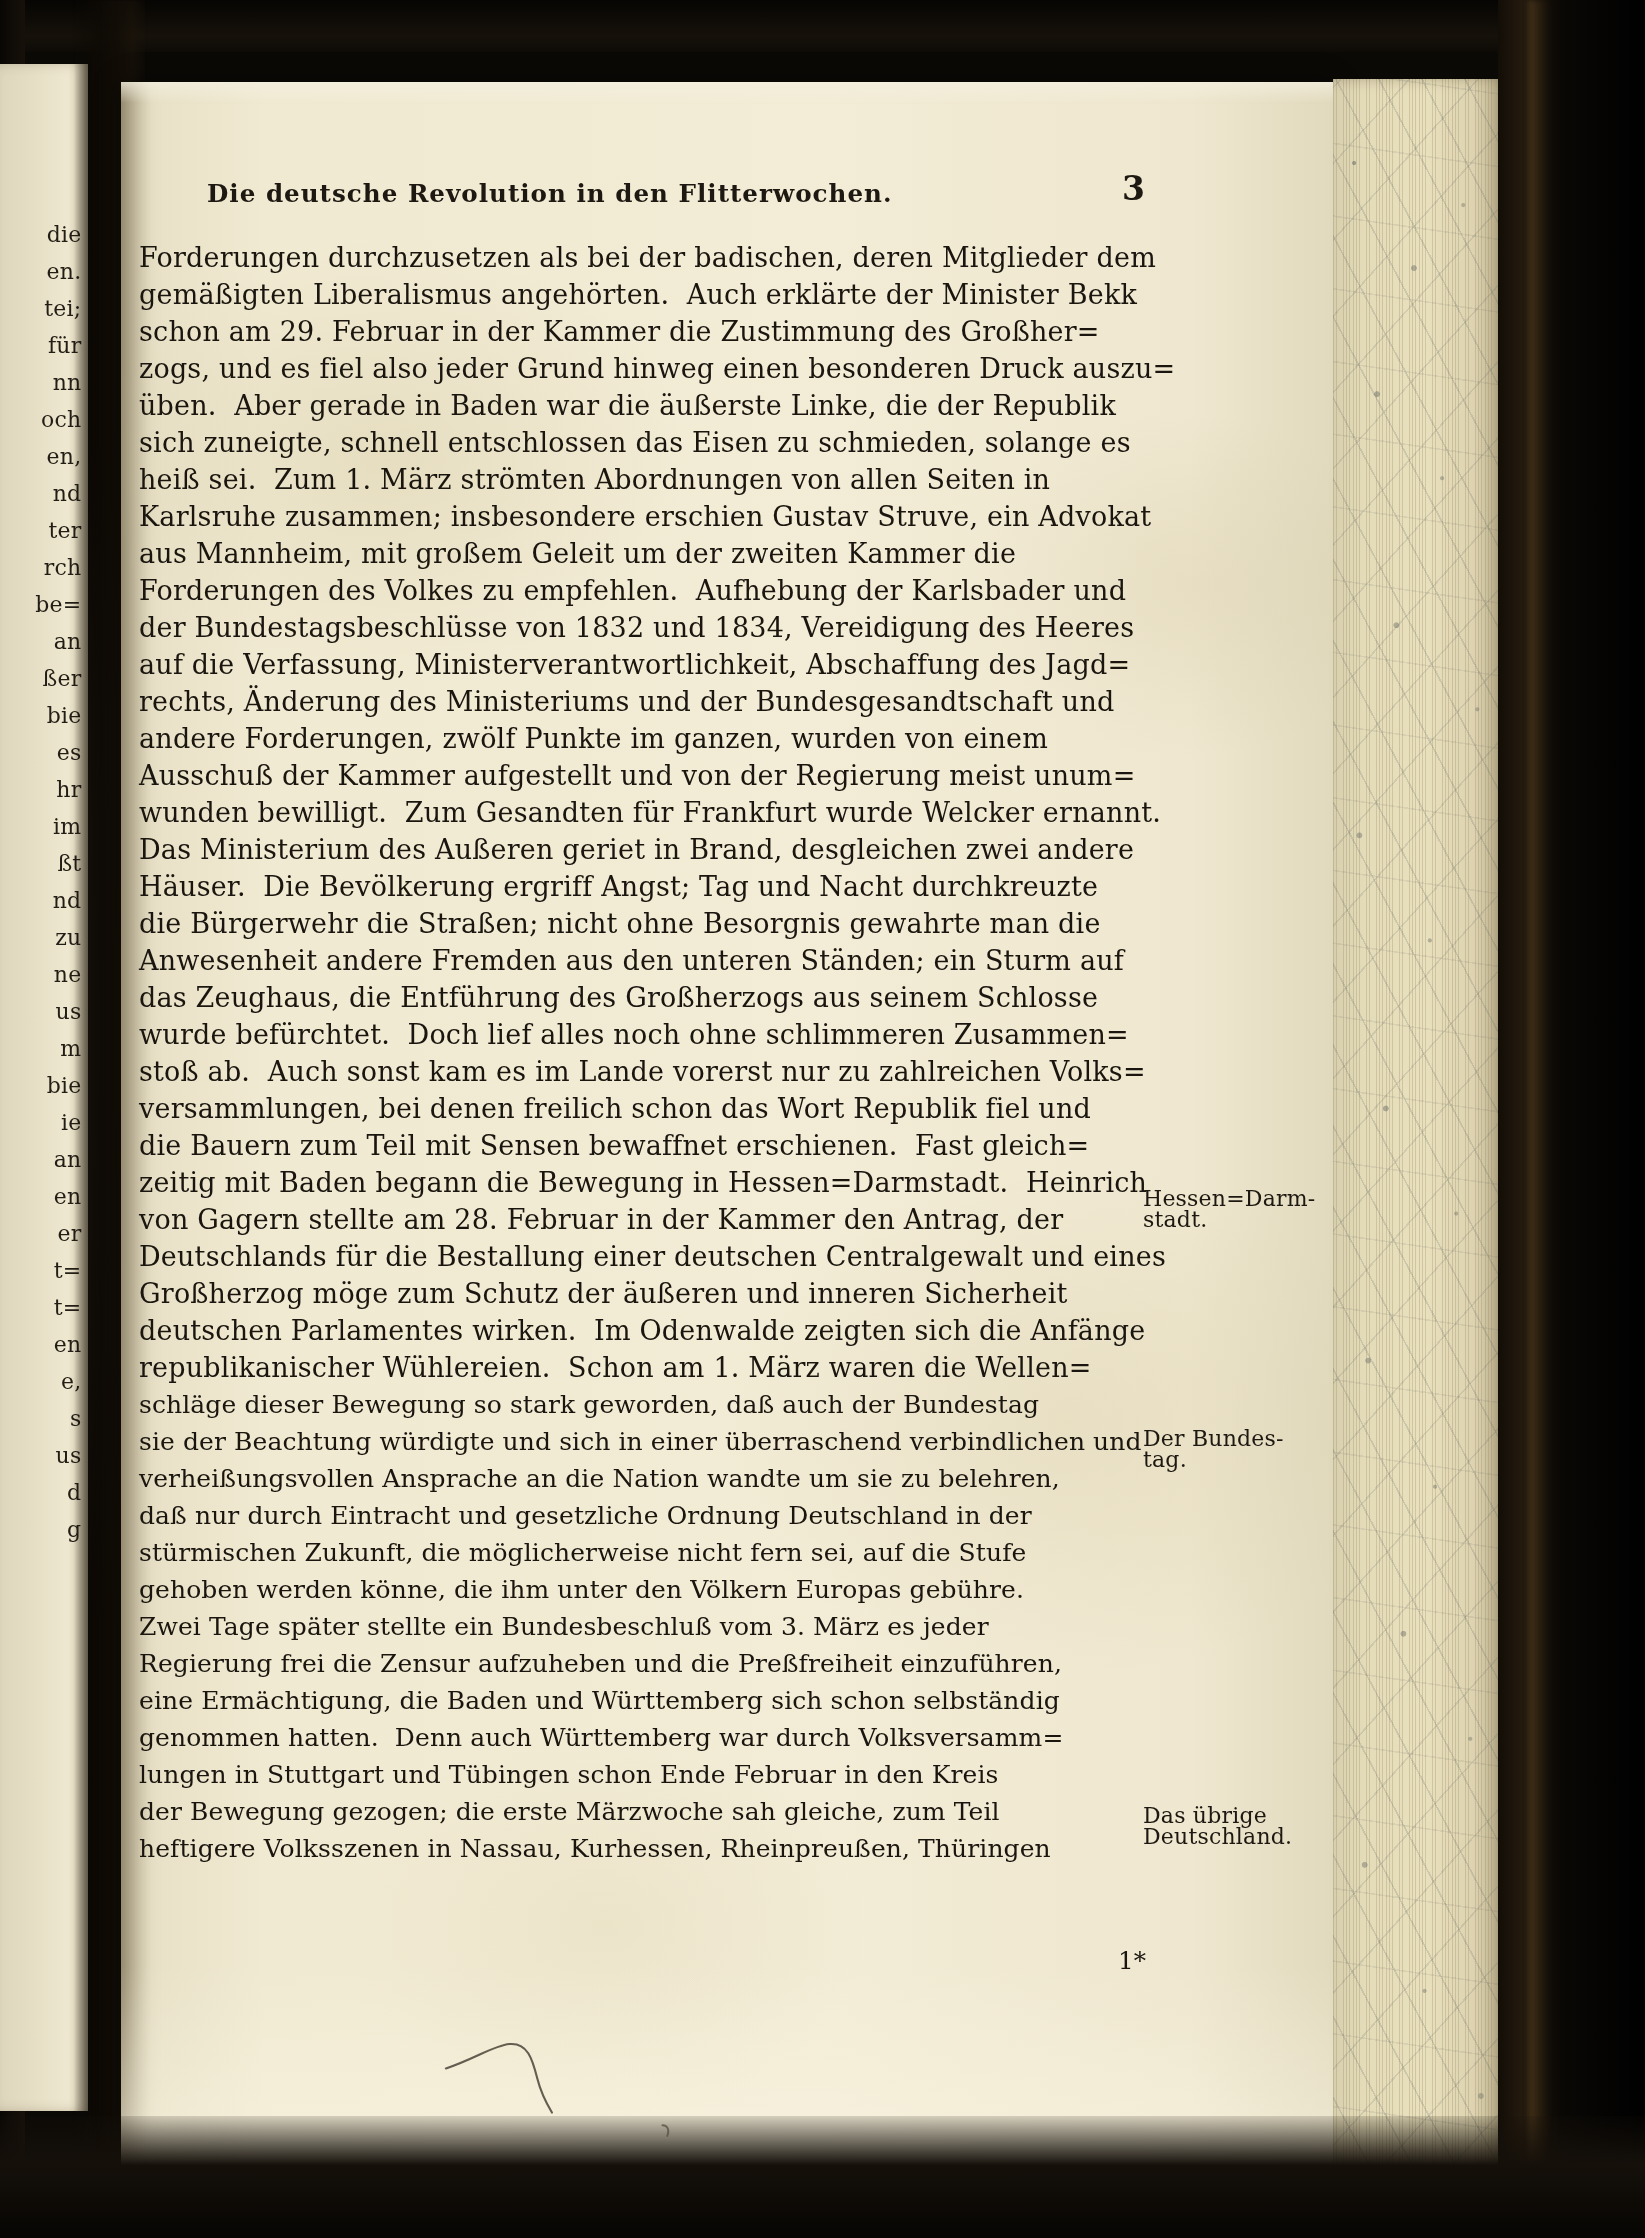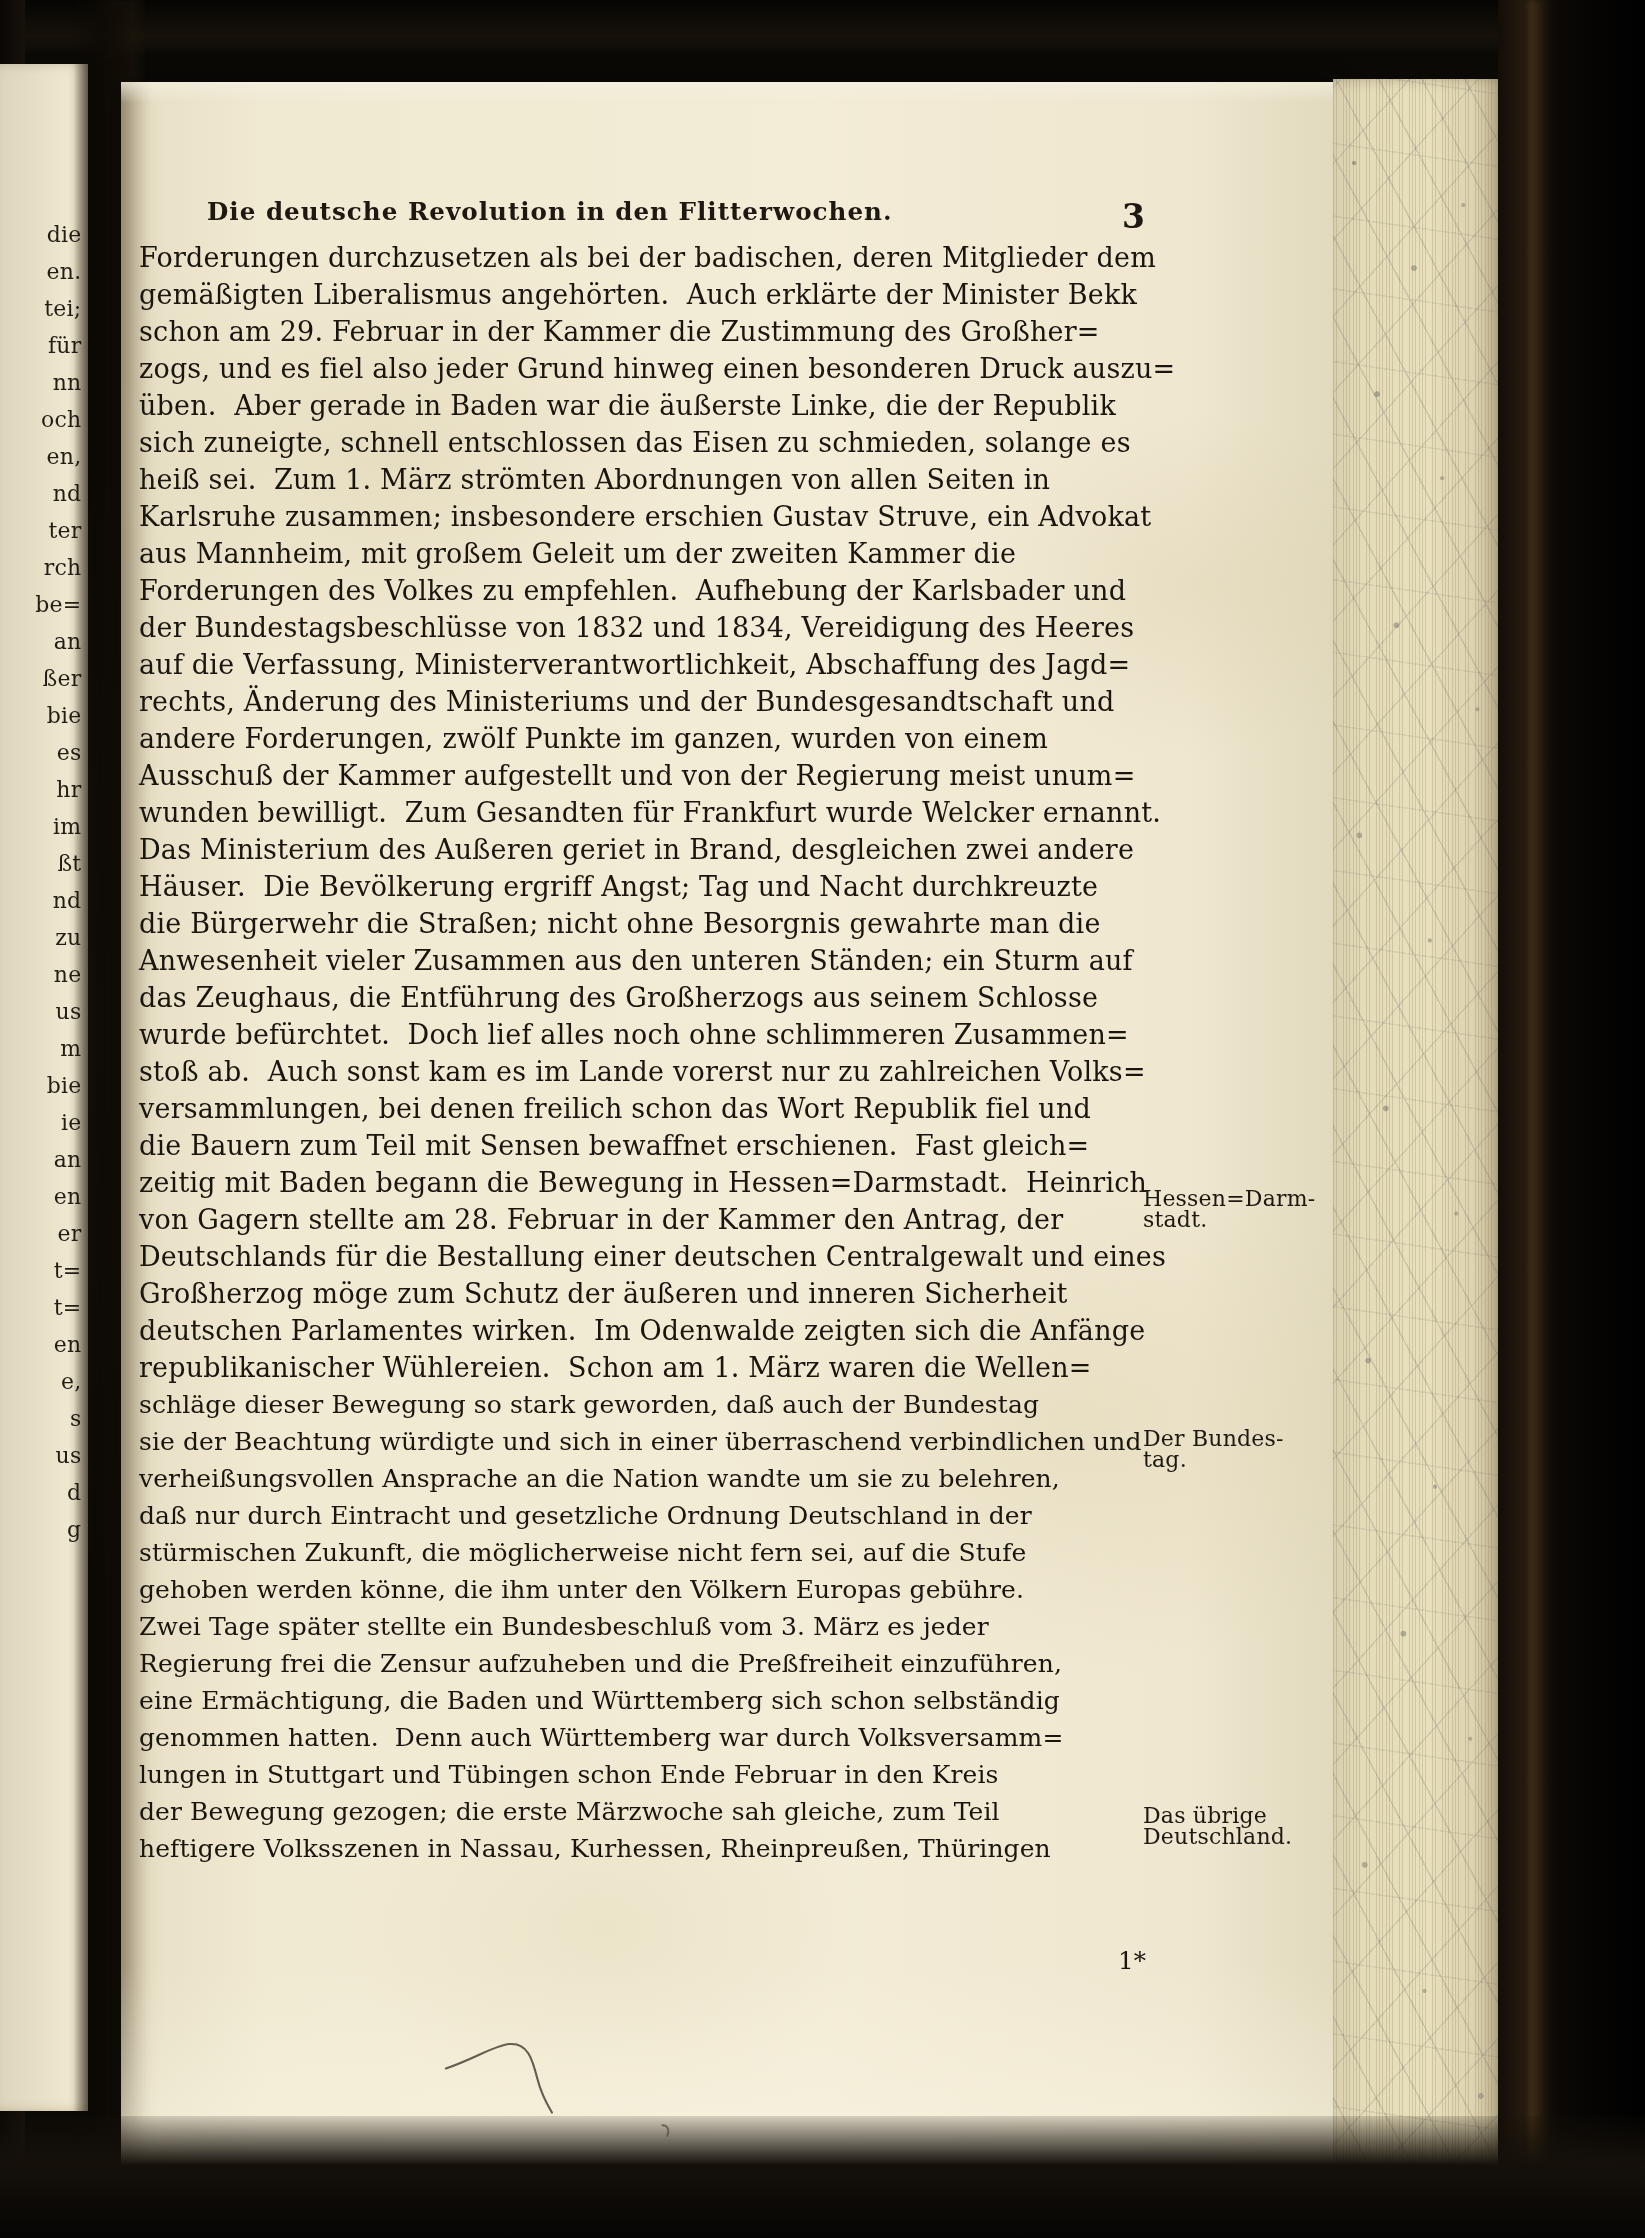--- a/index.html
+++ b/index.html
@@ -178,24 +178,24 @@
       repeating-linear-gradient(8deg,
         rgba(95,100,98,0.12) 0px, rgba(95,100,98,0.12) 1.6px,
         transparent 1.6px, transparent 72px);
     mask-image: radial-gradient(ellipse 140% 100% at 50% 50%, #000 55%, transparent 100%);
     opacity: 0.9;
   }
 
   
   .header-row {
     position: absolute;
-    left: 207px; top: 197px;
+    left: 207px; top: 169px;
     width: 938px;
     display: flex;
-    align-items: flex-start;
+    align-items: flex-end;
     justify-content: space-between;
   }
   .running-head {
     font-family: "DejaVu Serif", "Liberation Serif", serif;
     font-size: 24.6px;
     letter-spacing: 1px;
     color: #1d1811;
     white-space: nowrap;
     font-weight: 600;
   }
@@ -347,21 +347,21 @@
       <div class="line">Forderungen des Volkes zu empfehlen.  Aufhebung der Karlsbader und</div>
       <div class="line">der Bundestagsbeschlüsse von 1832 und 1834, Vereidigung des Heeres</div>
       <div class="line">auf die Verfassung, Ministerverantwortlichkeit, Abschaffung des Jagd=</div>
       <div class="line">rechts, Änderung des Ministeriums und der Bundesgesandtschaft und</div>
       <div class="line">andere Forderungen, zwölf Punkte im ganzen, wurden von einem</div>
       <div class="line">Ausschuß der Kammer aufgestellt und von der Regierung meist unum=</div>
       <div class="line">wunden bewilligt.  Zum Gesandten für Frankfurt wurde Welcker ernannt.</div>
       <div class="line">Das Ministerium des Außeren geriet in Brand, desgleichen zwei andere</div>
       <div class="line">Häuser.  Die Bevölkerung ergriff Angst; Tag und Nacht durchkreuzte</div>
       <div class="line">die Bürgerwehr die Straßen; nicht ohne Besorgnis gewahrte man die</div>
-      <div class="line">Anwesenheit vieler Zusammen aus den unteren Ständen; ein Sturm auf</div>
+      <div class="line">Anwesenheit andere Fremden aus den unteren Ständen; ein Sturm auf</div>
       <div class="line">das Zeughaus, die Entführung des Großherzogs aus seinem Schlosse</div>
       <div class="line">wurde befürchtet.  Doch lief alles noch ohne schlimmeren Zusammen=</div>
       <div class="line">stoß ab.  Auch sonst kam es im Lande vorerst nur zu zahlreichen Volks=</div>
       <div class="line">versammlungen, bei denen freilich schon das Wort Republik fiel und</div>
       <div class="line">die Bauern zum Teil mit Sensen bewaffnet erschienen.  Fast gleich=</div>
       <div class="line">zeitig mit Baden begann die Bewegung in Hessen=Darmstadt.  Heinrich</div>
       <div class="line">von Gagern stellte am 28. Februar in der Kammer den Antrag, der</div>
       <div class="line">Deutschlands für die Bestallung einer deutschen Centralgewalt und eines</div>
       <div class="line">Großherzog möge zum Schutz der äußeren und inneren Sicherheit</div>
       <div class="line">deutschen Parlamentes wirken.  Im Odenwalde zeigten sich die Anfänge</div>

